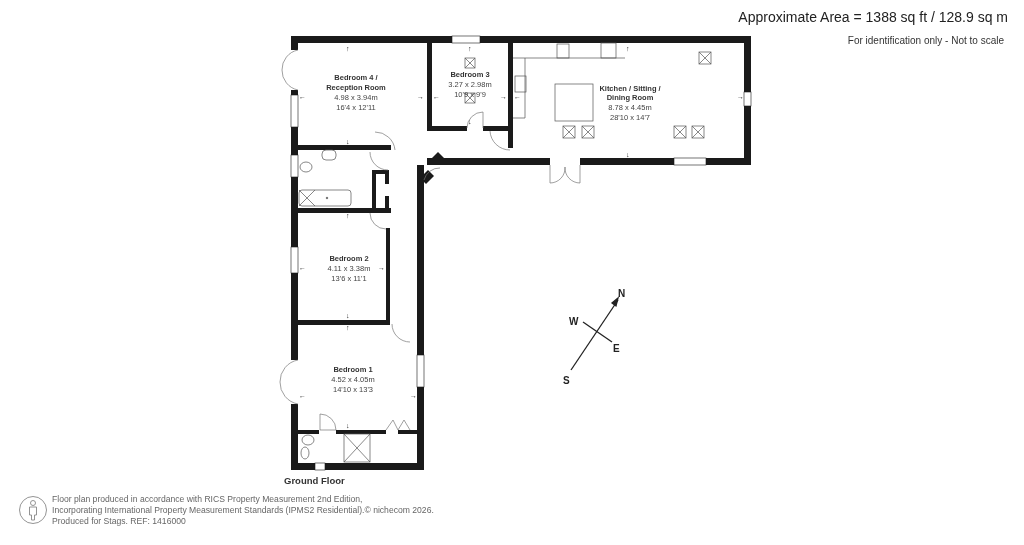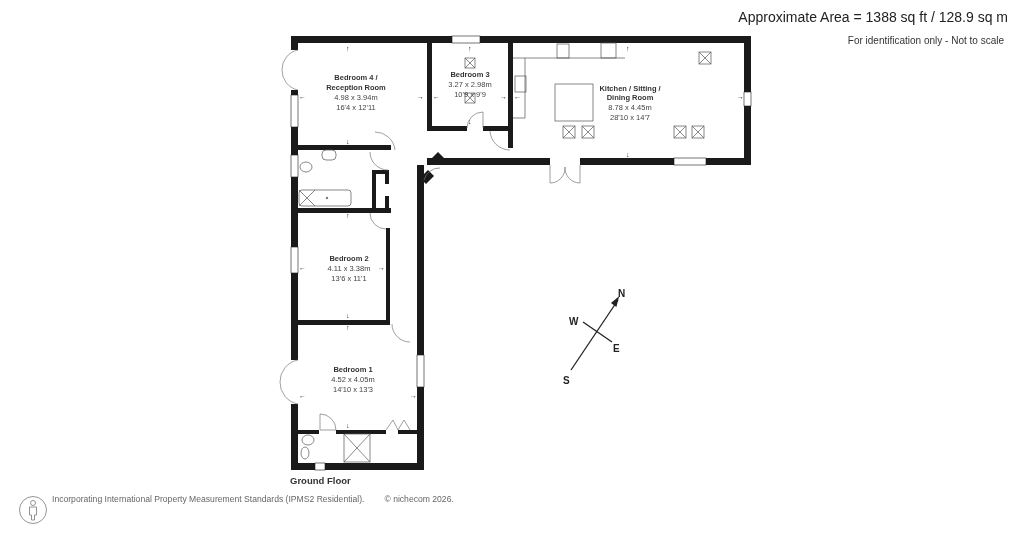--- a/index.html
+++ b/index.html
@@ -2,23 +2,23 @@
 <html><head>
 <meta charset="utf-8">
 <style>
   html, body { margin: 0; padding: 0; background: #ffffff; }
   body { width: 1024px; height: 545px; position: relative; overflow: hidden; font-family: "Liberation Sans", sans-serif; color: #222; }
   .area-title { position: absolute; right: 16px; top: 9px; font-size: 14px; color: #222; white-space: nowrap; }
   .area-note { position: absolute; right: 20px; top: 35px; font-size: 10px; color: #333; white-space: nowrap; }
   svg.plan { position: absolute; left: 0; top: 0; }
   .room-name { font-family: "Liberation Sans", sans-serif; font-size: 7.5px; font-weight: bold; fill: #333; }
   .room-dim { font-family: "Liberation Sans", sans-serif; font-size: 7.5px; fill: #444; }
-  .floor-label { position: absolute; left: 290px; top: 475px; font-size: 9.5px; font-weight: bold; color: #333; }
+  .floor-label { position: absolute; left: 284px; top: 475px; font-size: 9.5px; font-weight: bold; color: #333; }
   .footer { position: absolute; left: 52px; top: 494px; font-size: 8.6px; color: #666; line-height: 11px; }
-  .footer .copy { margin-left: 20px; }
+  .footer .copy { margin-left: 0; }
   .person-icon { position: absolute; left: 18px; top: 495px; width: 30px; height: 30px; }
   .compass-label { font-family: "Liberation Sans", sans-serif; font-size: 10px; font-weight: bold; fill: #222; }
 </style>
 </head>
 <body>
 
 <div class="area-title">Approximate Area = 1388 sq ft / 128.9  sq m</div>
 <div class="area-note">For identification only - Not to scale</div>
 
 <svg class="plan" width="1024" height="545" viewBox="0 0 1024 545" xmlns="http://www.w3.org/2000/svg">
@@ -211,14 +211,16 @@
 
 <div class="floor-label">Ground Floor</div>
 
 <svg class="person-icon" viewBox="0 0 30 30" xmlns="http://www.w3.org/2000/svg">
   <circle cx="15" cy="15" r="13.5" fill="none" stroke="#888" stroke-width="0.9"></circle>
   <circle cx="15" cy="8" r="2.5" fill="none" stroke="#888" stroke-width="0.9"></circle>
   <path d="M11.5 12 L18.5 12 L18.5 20 L16.5 20 L16.5 25 L13.5 25 L13.5 20 L11.5 20 Z" fill="none" stroke="#888" stroke-width="0.9"></path>
 </svg>
 
 <div class="footer">
+  <div>Floor plan produced in accordance with RICS Property Measurement 2nd Edition,</div>
   <div><span>Incorporating International Property Measurement Standards (IPMS2 Residential).</span><span class="copy">© nichecom 2026.</span></div>
+  <div>Produced for Stags.   REF: 1416000</div>
 </div>
 
 </body></html>

